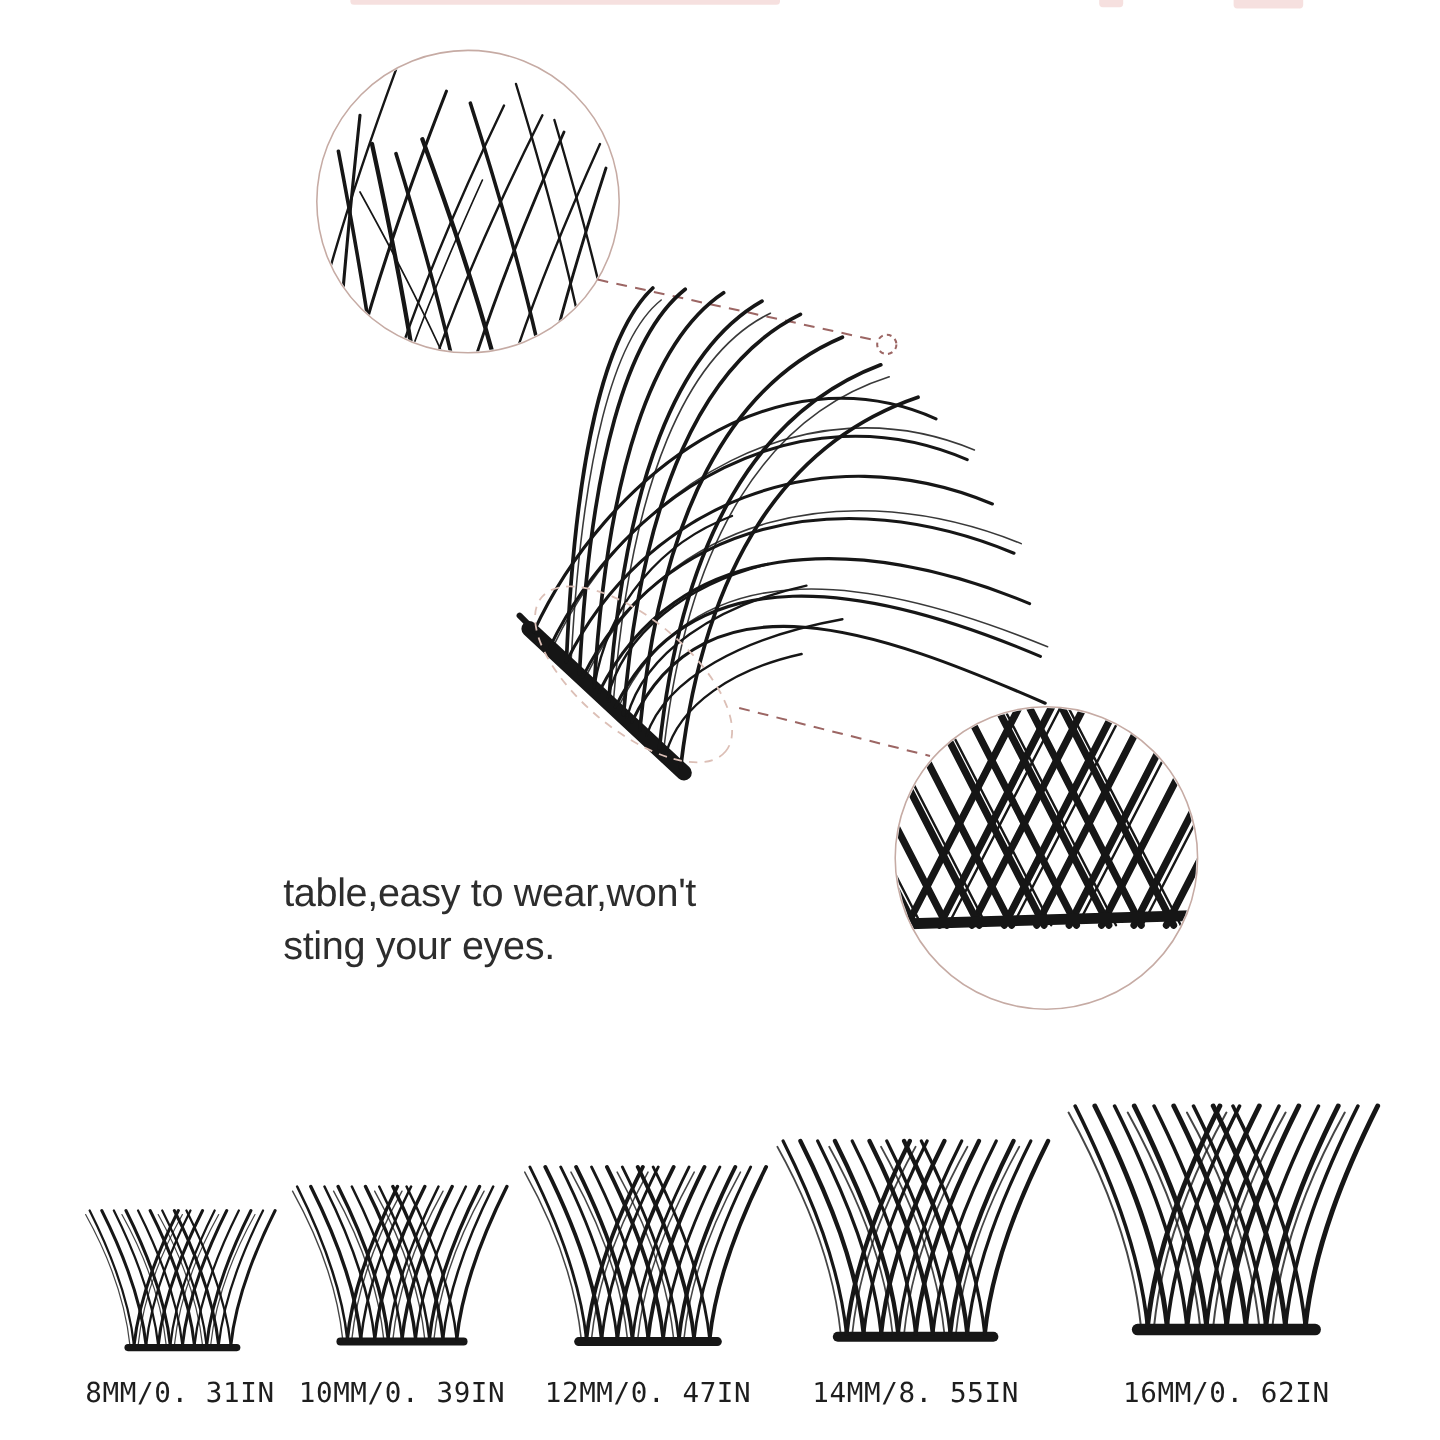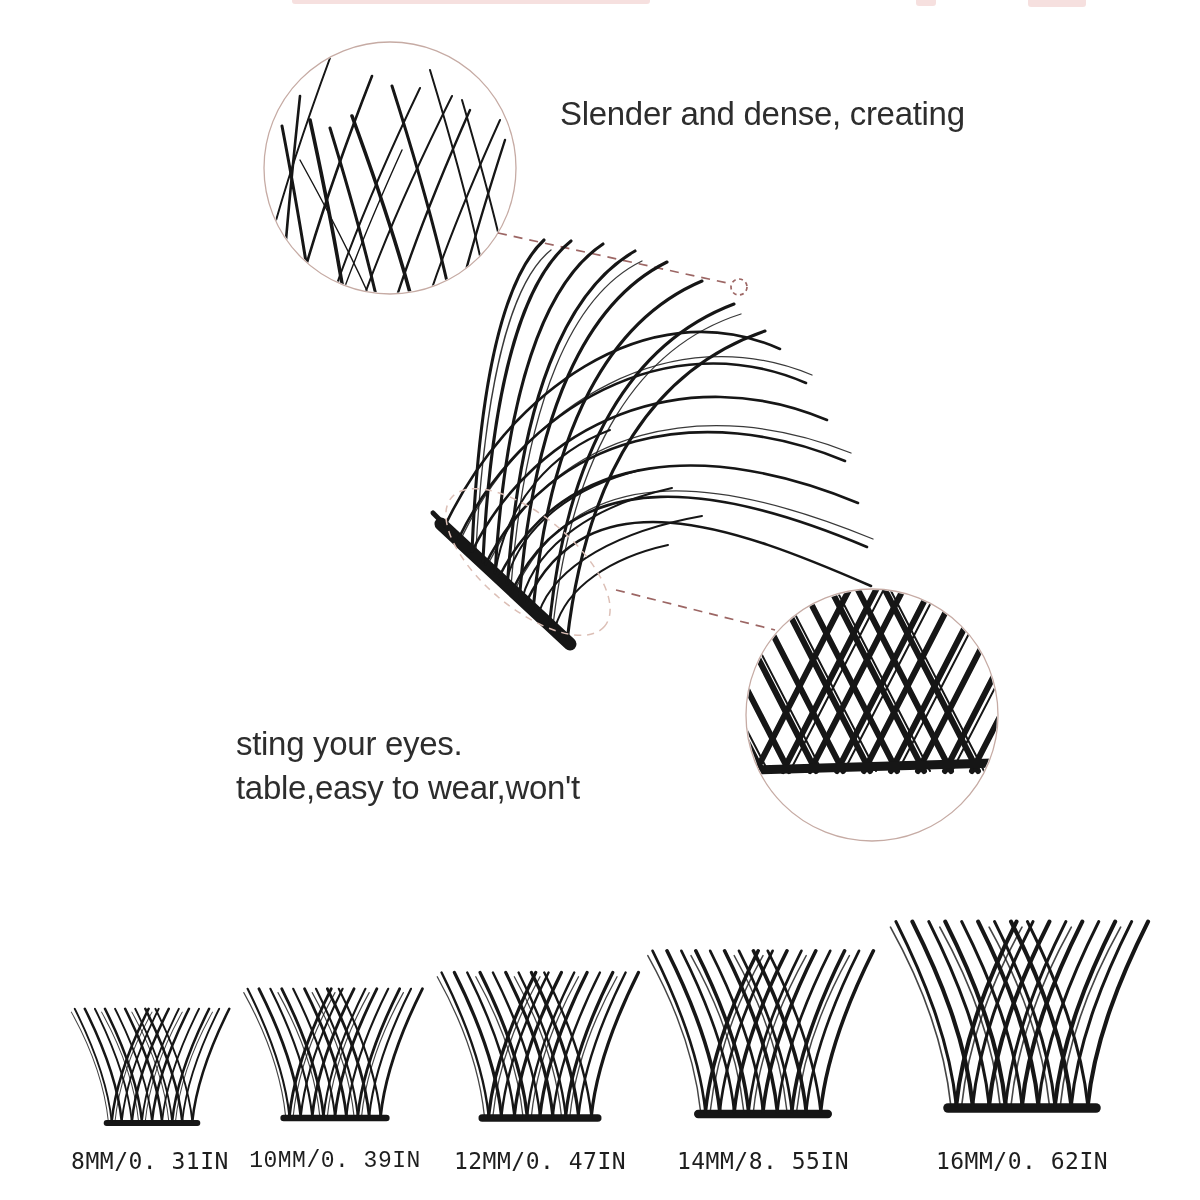--- a/index.html
+++ b/index.html
@@ -24,21 +24,21 @@
     font-family:"Liberation Sans",sans-serif;white-space:nowrap;
   }
   .note-slender{left:560px;top:92px;}
   .note-handmade{left:236px;top:722px;}
   .size-label{
     position:absolute;transform:translateX(-50%);
     color:var(--label-dark);font-family:"DejaVu Sans Mono","Liberation Mono",monospace;
     font-size:23px;letter-spacing:0.5px;white-space:nowrap;top:1148px;
   }
   .size-label.s1{left:150px;}
-  .size-label.s2{left:335px;font-family:Liberation Mono, monospace;}
+  .size-label.s2{left:335px;}
   .size-label.s3{left:540px;}
   .size-label.s4{left:763px;}
   .size-label.s5{left:1022px;}
   .artifact{position:absolute;top:0;background:rgba(236,186,184,0.45);border-radius:0 0 3px 3px;}
   .artifact.a1{left:292px;width:358px;height:4px;}
   .artifact.a2{left:916px;width:20px;height:6px;}
   .artifact.a3{left:1028px;width:58px;height:7px;}
 </style>
 </head>
 <body>
@@ -282,26 +282,25 @@
           <path d="M48,-2 C43,-50 24,-96 4,-136" fill="none" stroke-width="2.2" stroke-linecap="round" style="stroke:var(--lash-black)"></path>
         </g>
       </g>
     </svg>
 
   <div class="artifact a1"></div>
   <div class="artifact a2"></div>
   <div class="artifact a3"></div>
 
   <div class="note note-slender">
-    <div>Slender and dense, creating</div>
   </div>
 
   <div class="note note-handmade">
+    <div>table,easy to wear,won't</div>
     <div>sting your eyes.</div>
-    <div>table,easy to wear,won't</div>
   </div>
 
   <div class="size-label s1">8MM/0. 31IN</div>
   <div class="size-label s2">10MM/0. 39IN</div>
   <div class="size-label s3">12MM/0. 47IN</div>
   <div class="size-label s4">14MM/8. 55IN</div>
   <div class="size-label s5">16MM/0. 62IN</div>
 </div>
 
 </body></html>

